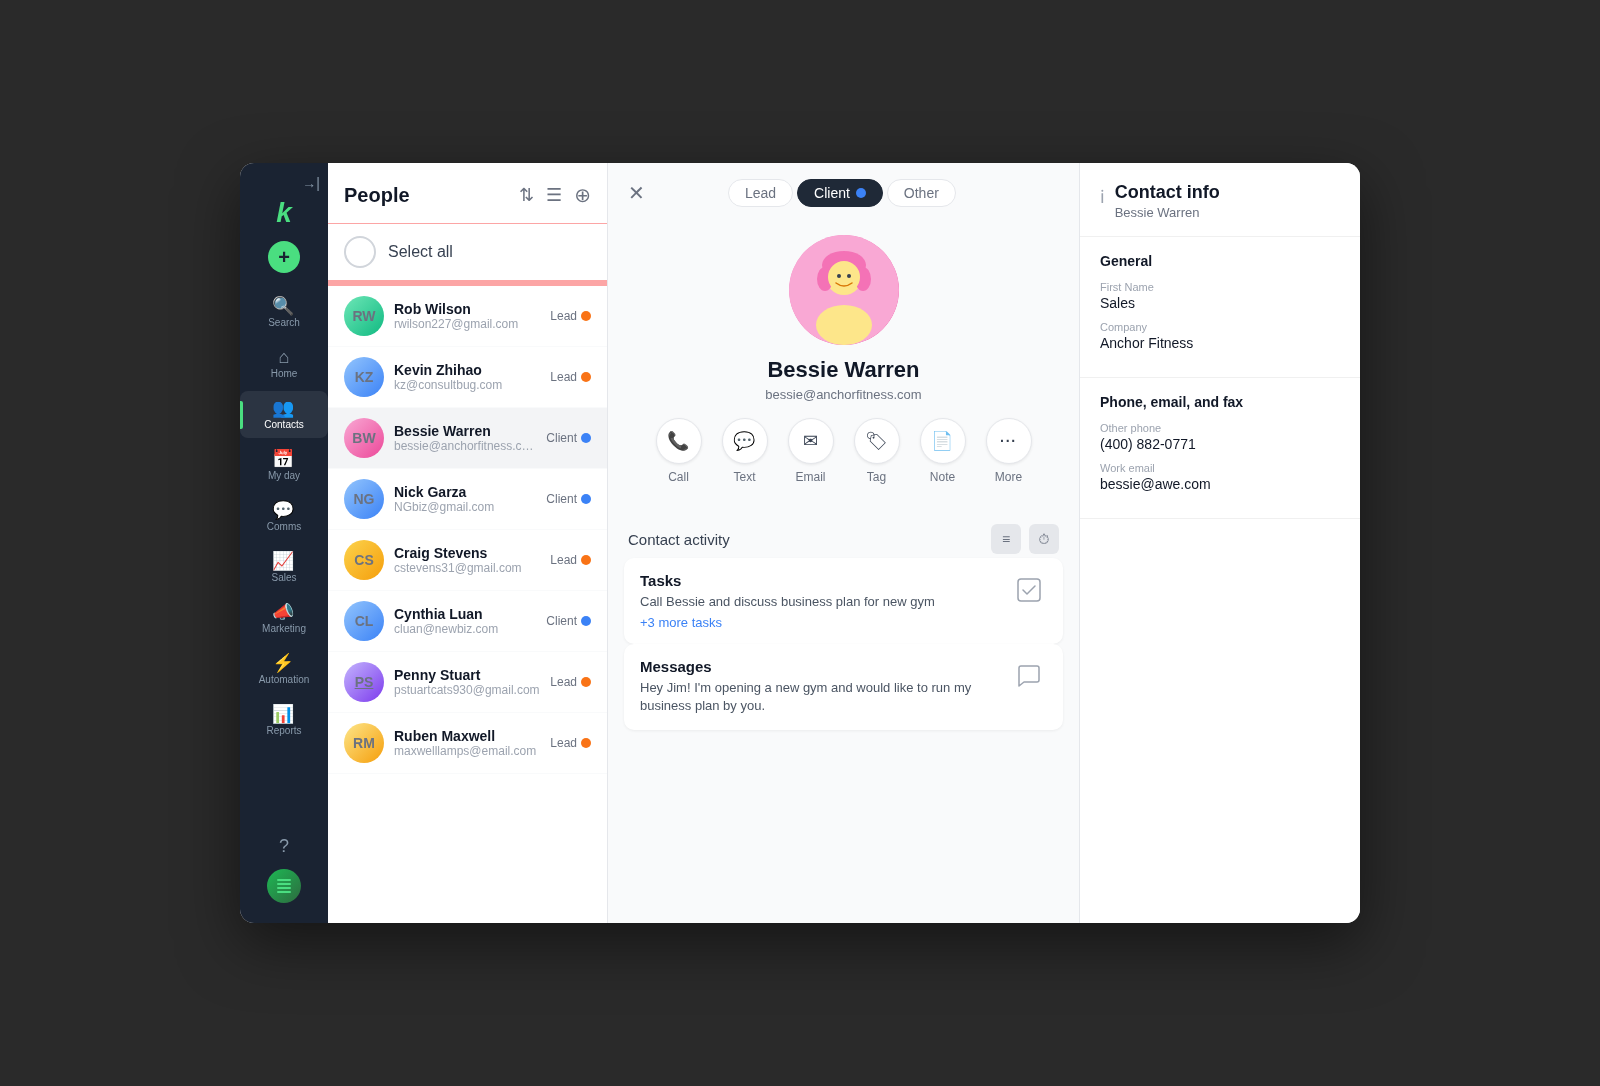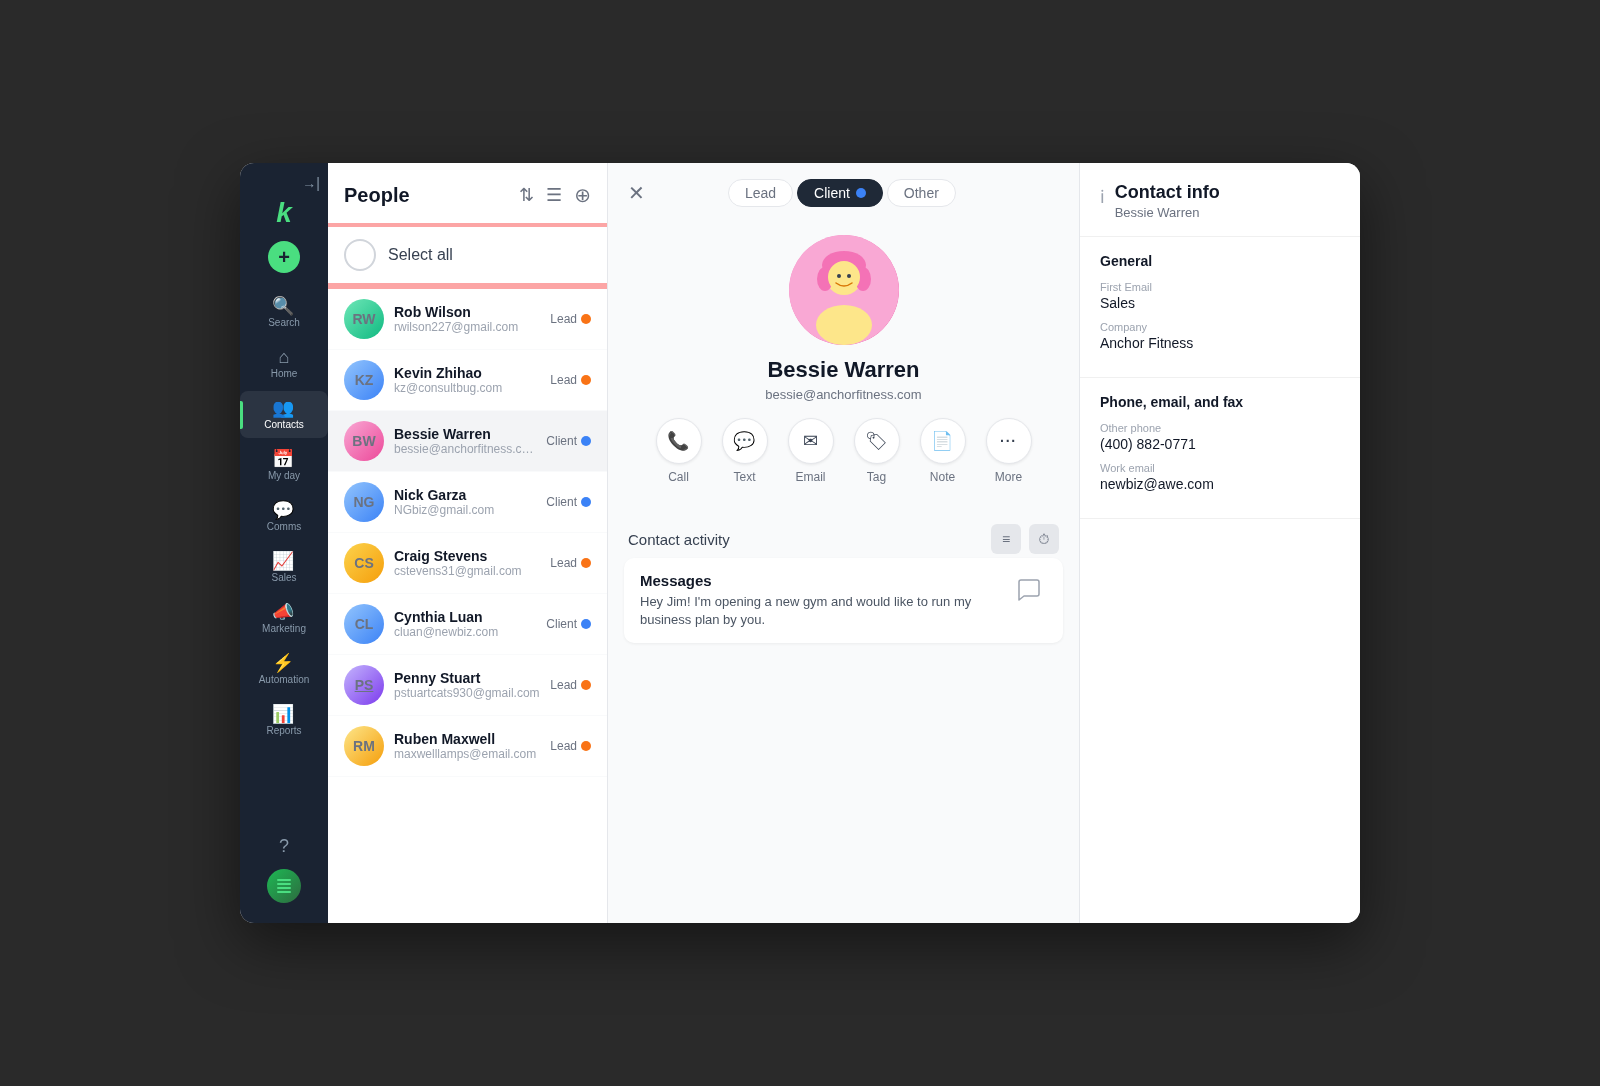--- a/index.html
+++ b/index.html
@@ -152,21 +152,21 @@
       border-right: 1px solid #e5e7eb;
       display: flex;
       flex-direction: column;
       flex-shrink: 0;
     }
     .people-header {
       display: flex;
       align-items: center;
       justify-content: space-between;
       padding: 20px 16px 16px;
-      border-bottom: 4px solid #fca5a5;
+      border-bottom: 1px solid #fca5a5;
     }
     .people-title {
       font-size: 20px;
       font-weight: 700;
       color: #111827;
     }
     .people-actions {
       display: flex;
       align-items: center;
       gap: 12px;
@@ -742,20 +742,33 @@
 
     <div class="activity-area">
       <div class="activity-header-row">
         <span class="activity-title-text">Contact activity</span>
         <div class="activity-header-icons">
           <div class="activity-header-icon">≡</div>
           <div class="activity-header-icon">⏱</div>
         </div>
       </div>
 
+      <div class="activity-card">
+        <div class="activity-card-content">
+          <div class="activity-card-title">Tasks</div>
+          <div class="activity-card-text">Call Bessie and discuss business plan for new gym</div>
+          <div class="activity-card-more">+3 more tasks</div>
+        </div>
+        <div class="activity-card-icon">
+          <svg width="28" height="28" viewBox="0 0 28 28" fill="none" xmlns="http://www.w3.org/2000/svg">
+            <rect x="3" y="3" width="22" height="22" rx="3" stroke="#9ca3af" stroke-width="1.5" fill="none"></rect>
+            <polyline points="8,14 12,18 20,10" stroke="#9ca3af" stroke-width="1.5" fill="none" stroke-linecap="round" stroke-linejoin="round"></polyline>
+          </svg>
+        </div>
+      </div>
 
       <div class="activity-card">
         <div class="activity-card-content">
           <div class="activity-card-title">Messages</div>
           <div class="activity-card-text">Hey Jim! I'm opening a new gym and would like to run my business plan by you.</div>
         </div>
         <div class="activity-card-icon">
           <svg width="28" height="28" viewBox="0 0 28 28" fill="none" xmlns="http://www.w3.org/2000/svg">
             <path d="M4 6a2 2 0 0 1 2-2h16a2 2 0 0 1 2 2v12a2 2 0 0 1-2 2H9l-5 4V6z" stroke="#9ca3af" stroke-width="1.5" fill="none" stroke-linejoin="round"></path>
           </svg>
@@ -769,35 +782,35 @@
       <span class="info-icon">ℹ</span>
       <div>
         <div class="info-panel-title">Contact info</div>
         <div class="info-panel-subtitle">Bessie Warren</div>
       </div>
     </div>
 
     <div class="info-section">
       <div class="info-section-title">General</div>
       <div class="info-field">
-        <div class="info-field-label">First Email</div>
+        <div class="info-field-label">First Name</div>
         <div class="info-field-value">Sales</div>
       </div>
       <div class="info-field">
         <div class="info-field-label">Company</div>
         <div class="info-field-value">Anchor Fitness</div>
       </div>
     </div>
 
     <div class="info-section">
       <div class="info-section-title">Phone, email, and fax</div>
       <div class="info-field">
         <div class="info-field-label">Other phone</div>
         <div class="info-field-value">(400) 882-0771</div>
       </div>
       <div class="info-field">
         <div class="info-field-label">Work email</div>
-        <div class="info-field-value">newbiz@awe.com</div>
+        <div class="info-field-value">bessie@awe.com</div>
       </div>
     </div>
   </div>
 
 </div>
 
 </body></html>

